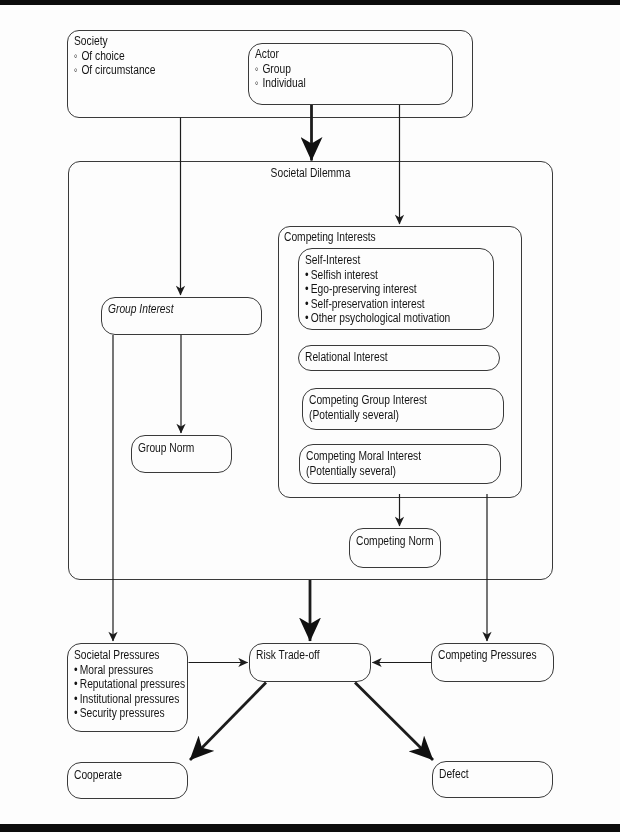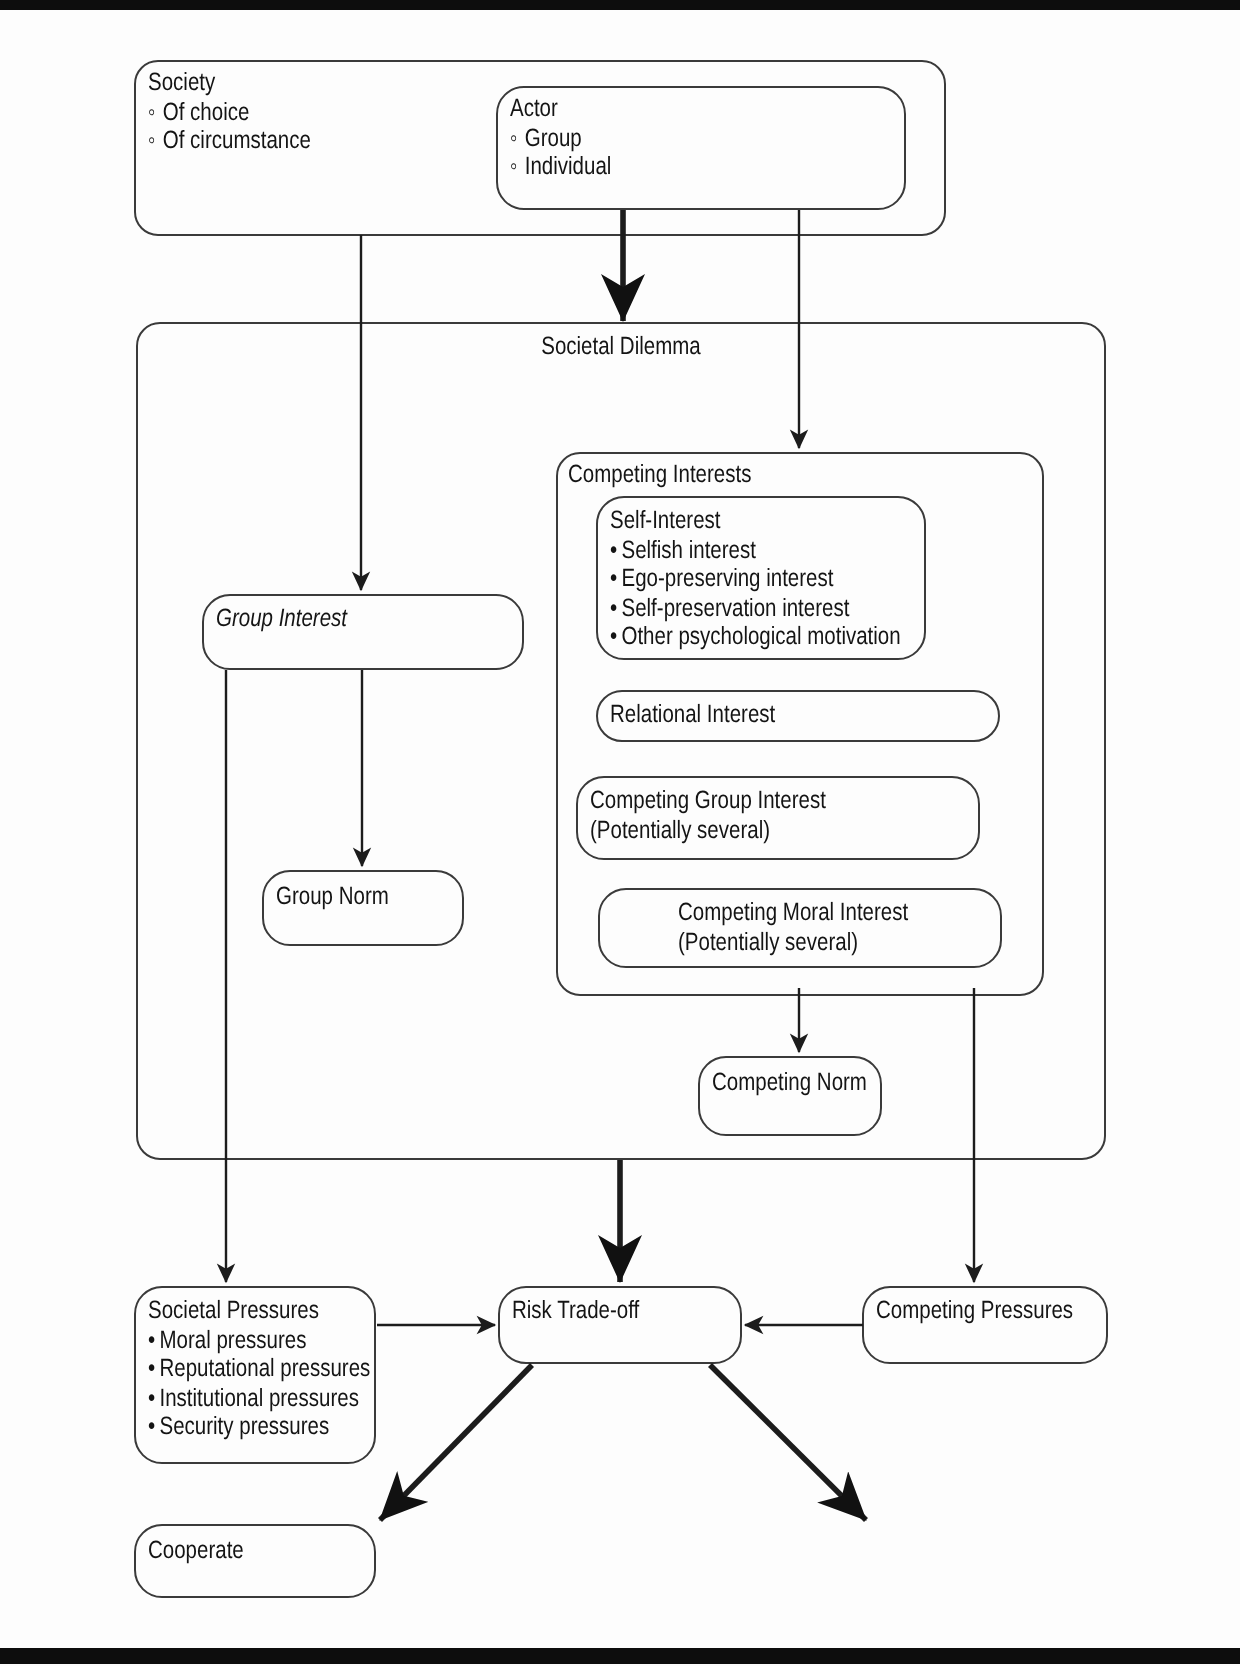--- a/index.html
+++ b/index.html
@@ -62,45 +62,45 @@
         <span class="t">Group Interest</span>
       </div>
   </div>
 
   <div class="node big" style="left:278px;top:226px;width:244px;height:272px;">
     <div class="pad" style="left:5px;">
         <span class="t">Competing Interests</span>
       </div>
   </div>
 
-  <div class="node" style="left:298px;top:248px;width:165px;height:82px;padding-left:30px;">
+  <div class="node" style="left:298px;top:248px;width:196px;height:82px;padding-left:30px;">
     <div class="pad" style="top:4px;">
       <span class="t">Self-Interest</span>
       <span class="t"><span class="blt" style="width:7px;">•</span><span>Selfish interest</span></span>
       <span class="t"><span class="blt" style="width:7px;">•</span><span>Ego-preserving interest</span></span>
       <span class="t"><span class="blt" style="width:7px;">•</span><span>Self-preservation interest</span></span>
       <span class="t"><span class="blt" style="width:7px;">•</span><span>Other psychological motivation</span></span>
     </div>
   </div>
 
   <div class="node" style="left:298px;top:345px;width:202px;height:26px;">
     <div class="pad" style="top:4px;">
         <span class="t">Relational Interest</span>
       </div>
   </div>
 
-  <div class="node" style="left:288px;top:388px;width:202px;height:42px;">
+  <div class="node" style="left:302px;top:388px;width:202px;height:42px;">
     <div class="pad" style="top:4px;">
       <span class="t">Competing Group Interest</span>
       <span class="t">(Potentially several)</span>
     </div>
   </div>
 
   <div class="node" style="left:299px;top:444px;width:202px;height:40px;">
-    <div class="pad" style="top:4px;margin-left:33px;">
+    <div class="pad" style="top:4px;">
       <span class="t">Competing Moral Interest</span>
       <span class="t">(Potentially several)</span>
     </div>
   </div>
 
   <div class="node" style="left:131px;top:435px;width:101px;height:38px;">
     <div class="pad" style="top:5px;">
         <span class="t">Group Norm</span>
       </div>
   </div>
@@ -132,20 +132,25 @@
         <span class="t">Competing Pressures</span>
       </div>
   </div>
 
   <div class="node" style="left:67px;top:762px;width:121px;height:37px;">
     <div class="pad" style="top:5px;">
         <span class="t">Cooperate</span>
       </div>
   </div>
 
+  <div class="node" style="left:432px;top:761px;width:121px;height:37px;">
+    <div class="pad" style="top:5px;">
+        <span class="t">Defect</span>
+      </div>
+  </div>
 
   <svg class="wires" width="620" height="833" viewBox="0 0 620 833">
     <defs>
       <marker id="ah-s" markerUnits="userSpaceOnUse" markerWidth="11" markerHeight="10" refX="9.6" refY="5" orient="auto">
         <path d="M0.4,0.4 L10.2,5 L0.4,9.6 L3,5 Z" fill="#1c1c1c"></path>
       </marker>
       <marker id="ah-l" markerUnits="userSpaceOnUse" markerWidth="25" markerHeight="22" refX="23.5" refY="11" orient="auto">
         <path d="M0,0 L24,11 L0,22 L6.5,11 Z" fill="#111"></path>
       </marker>
     </defs>

